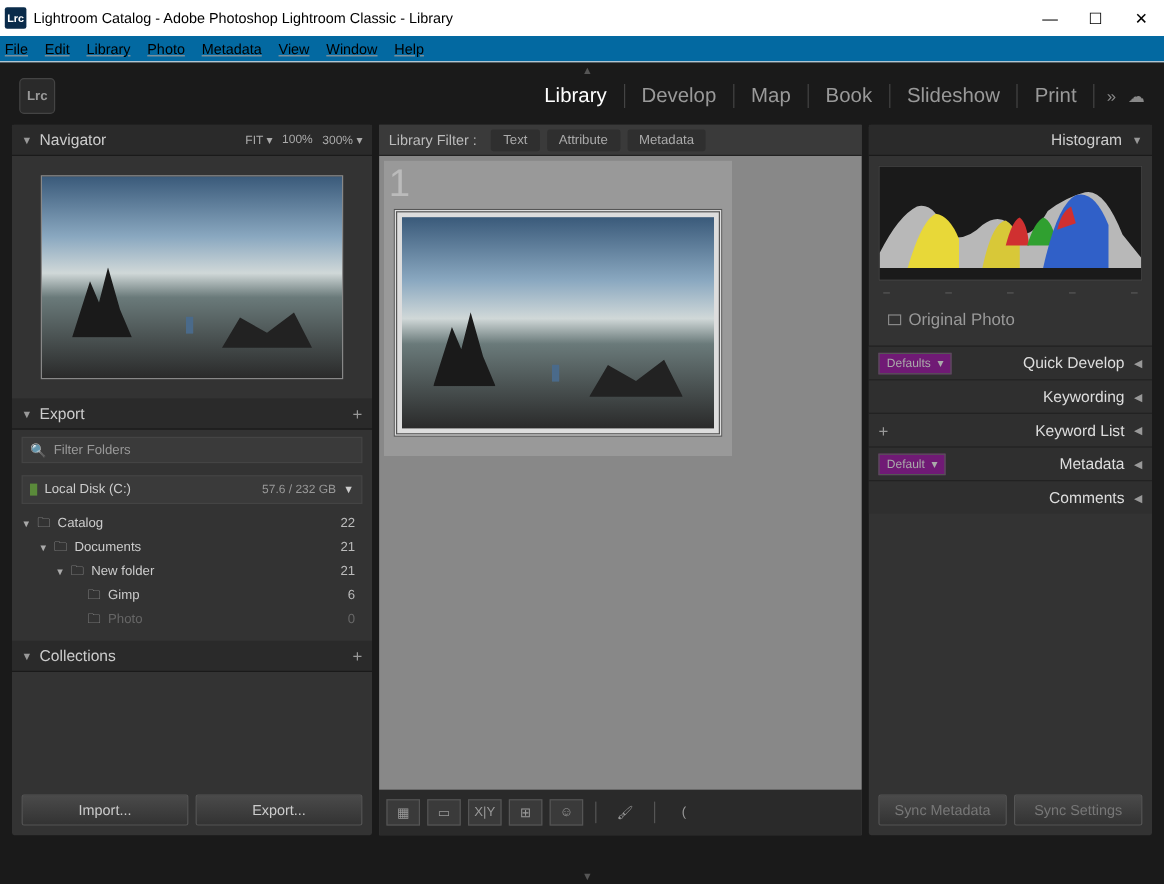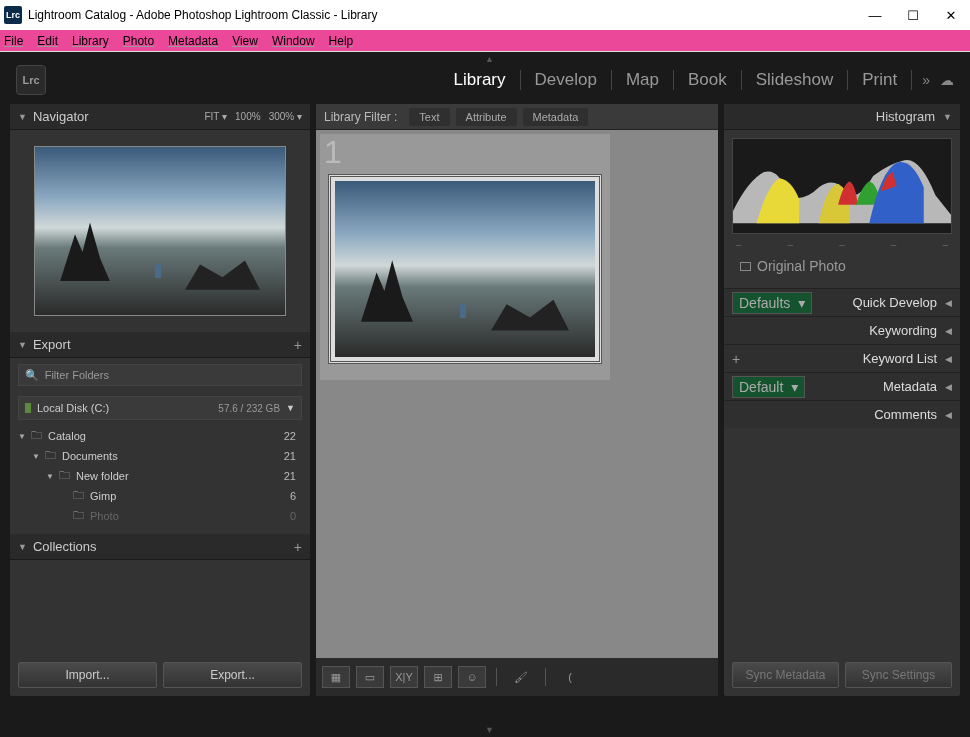--- a/index.html
+++ b/index.html
@@ -2,21 +2,21 @@
 <html><head>
 <meta charset="utf-8">
 <style>
 * { margin:0; padding:0; box-sizing:border-box; font-family:"Segoe UI",Arial,sans-serif; }
 body { background:#fff; width:970px; height:737px; overflow:hidden; font-size:12px; color:#ccc; }
 .titlebar { height:30px; display:flex; align-items:center; padding:0 4px; background:#fff; color:#000; }
 .titlebar .lrc-badge { width:18px; height:18px; background:#0a2b4a; color:#fff; font-size:9px; font-weight:bold; display:flex; align-items:center; justify-content:center; border-radius:2px; margin-right:6px; }
 .titlebar .title { font-size:12px; flex:1; }
 .win-btns { display:flex; gap:24px; margin-right:8px; }
 .win-btn { width:14px; height:14px; display:flex; align-items:center; justify-content:center; font-size:13px; color:#000; }
-.menubar { height:22px; display:flex; align-items:center; padding:0 4px; background:#ec4899; color:#000; gap:14px; border-bottom:1px solid #ddd; }
+.menubar { height:22px; display:flex; align-items:center; padding:0 4px; background:#0369a1; color:#000; gap:14px; border-bottom:1px solid #ddd; }
 .menubar span { font-size:12px; text-decoration:underline; text-decoration-color:#999; }
 .app { background:#1a1a1a; height:685px; position:relative; padding:4px; }
 .collapse-arrow { position:absolute; font-size:9px; color:#555; }
 .topbar { height:48px; display:flex; align-items:center; padding:6px 12px; }
 .brand { display:flex; align-items:center; gap:8px; }
 .brand-badge { width:30px; height:30px; background:#2a2a2a; color:#999; font-size:11px; font-weight:bold; display:flex; align-items:center; justify-content:center; border-radius:4px; border:1px solid #444; }
 .brand-txt .line1 { font-size:10px; color:#aaa; }
 .brand-txt .line2 { font-size:13px; color:#ccc; }
 .modules { margin-left:auto; display:flex; align-items:center; gap:4px; }
 .mod { font-size:17px; color:#999; padding:0 10px; }
@@ -43,21 +43,21 @@
 .thumb-frame { position:absolute; left:8px; top:40px; width:274px; height:190px; background:#ddd; border:3px double #555; padding:4px; }
 .thumb-img { width:100%; height:100%; }
 .center-bottom { height:38px; background:#2a2a2a; display:flex; align-items:center; padding:0 6px; gap:6px; margin-top:auto; }
 .toolbar-icon { width:28px; height:22px; background:#3a3a3a; border:1px solid #555; display:flex; align-items:center; justify-content:center; font-size:11px; color:#999; }
 .histogram { padding:8px; }
 .histo-svg { width:100%; height:96px; background:#1a1a1a; border:1px solid #444; }
 .histo-dashes { display:flex; justify-content:space-between; padding:2px 4px; color:#666; font-size:10px; }
 .histo-label { display:flex; align-items:center; gap:6px; padding:6px 8px; color:#999; font-size:14px; }
 .histo-label .box { width:11px; height:9px; border:1px solid #888; }
 .r-panel-row { height:28px; background:#2f2f2f; display:flex; align-items:center; padding:0 8px; border-top:1px solid #222; }
-.r-panel-row .left-ctl { font-size:14px; color:#aaa; background:#14532d; padding:2px 6px; border:1px solid #555; }
+.r-panel-row .left-ctl { font-size:10px; color:#aaa; background:#701a75; padding:2px 6px; border:1px solid #555; }
 .r-panel-row .title { margin-left:auto; color:#ddd; font-size:13px; }
 .r-panel-row .tri-r { margin-left:8px; color:#999; font-size:9px; }
 .r-panel-row .plus-l { color:#999; font-size:14px; margin-right:4px; }
 .folder-filter { margin:6px 8px; height:22px; background:#3a3a3a; display:flex; align-items:center; padding:0 6px; gap:6px; color:#999; font-size:11px; border:1px solid #444; }
 .disk-row { margin:4px 8px; height:24px; background:#3a3a3a; display:flex; align-items:center; padding:0 6px; font-size:11px; border:1px solid #444; }
 .disk-row .led { width:6px; height:10px; background:#5a8a3a; margin-right:6px; }
 .disk-row .size { margin-left:auto; color:#999; font-size:10px; margin-right:6px; }
 .disk-row .tri-d { color:#ccc; font-size:9px; }
 .tree { padding:2px 8px 8px 8px; font-size:11px; color:#ccc; }
 .tree-row { display:flex; align-items:center; height:20px; }

